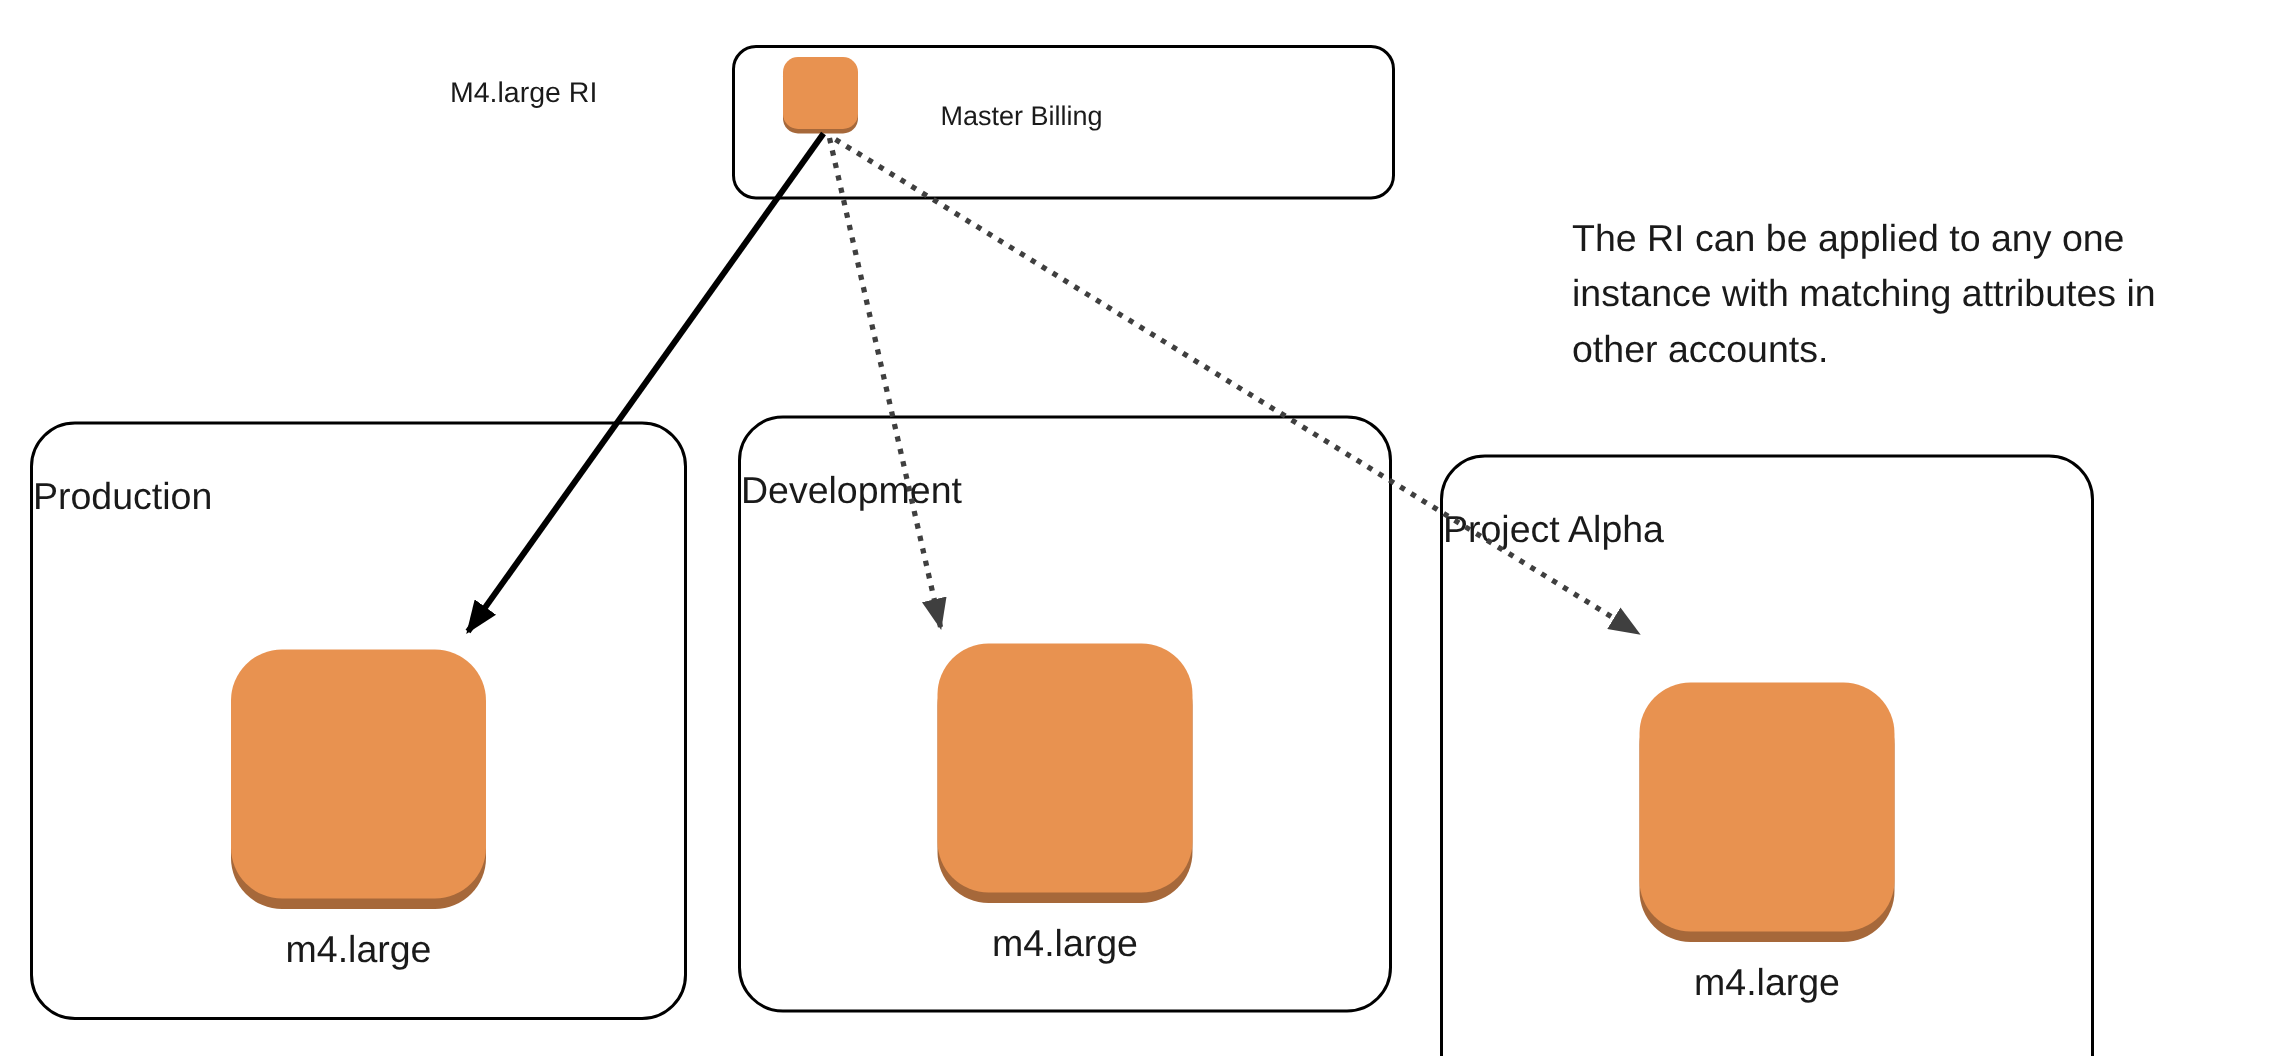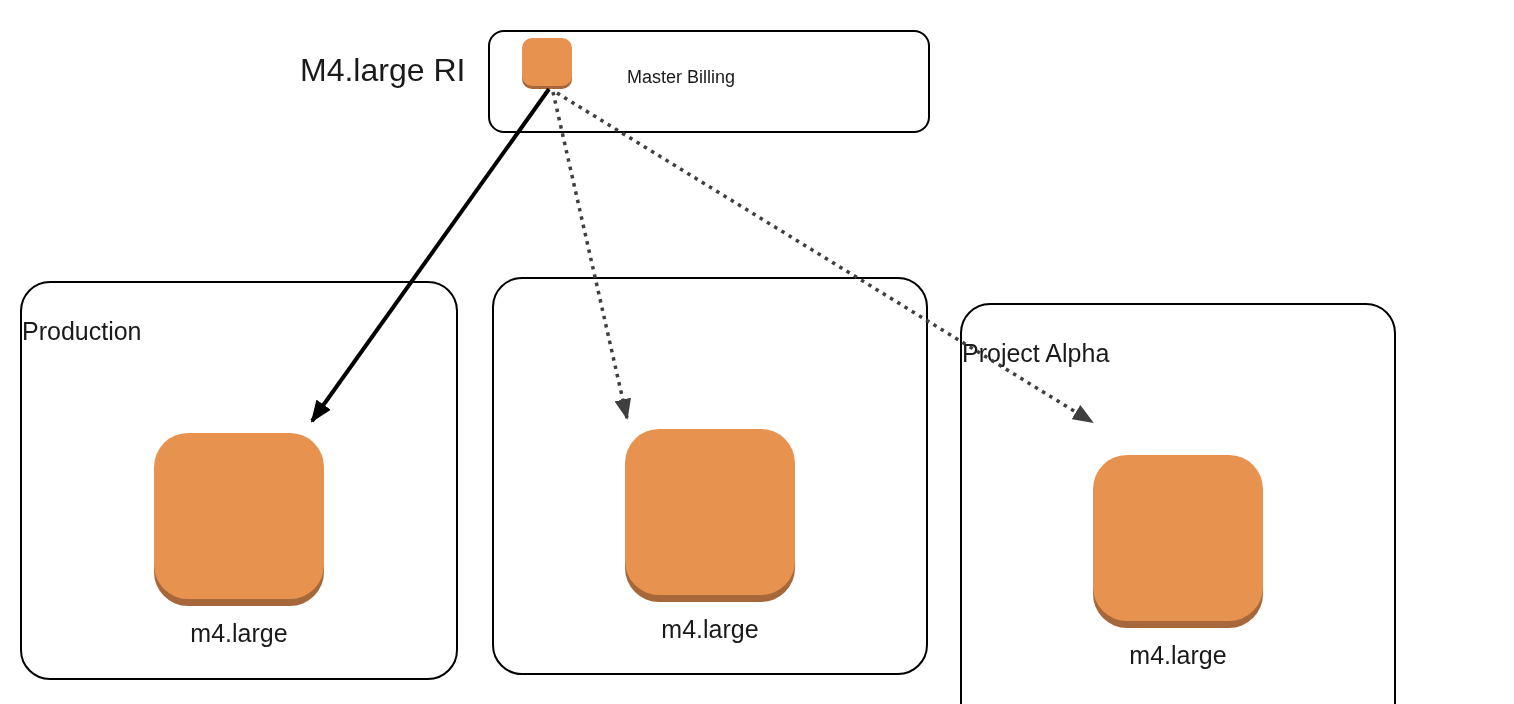--- a/index.html
+++ b/index.html
@@ -21,22 +21,21 @@
     position:relative;
     width:1514px;
     height:704px;
     background:var(--c-background);
     overflow:hidden;
   }
   
   .ri-label{
     position:absolute;
     left:300px; top:52px; width:165px;
-    text-align:right;
-    font-size:32px;
+    font-size:19px;
     white-space:nowrap;
   }
   .master-box{
     position:absolute;
     left:488px; top:30px;
     width:442px; height:103px;
     border:2.5px solid var(--c-box_border);
     border-radius:16px;
     background:var(--c-background);
   }
@@ -120,28 +119,34 @@
 
 <div class="canvas">
 
   <div class="ri-label">M4.large RI</div>
 
   <div class="master-box">
     <div class="ri-icon"></div>
     <div class="master-title">Master Billing</div>
   </div>
 
+  <div class="annotation">
+    <div>The RI can be applied to any one</div>
+    <div>instance with matching attributes in</div>
+    <div>other accounts.</div>
+  </div>
 
   <div class="account-box production">
     <div class="account-title">Production</div>
     <div class="instance-square"></div>
     <div class="instance-label">m4.large</div>
   </div>
 
   <div class="account-box development">
+    <div class="account-title">Development</div>
     <div class="instance-square"></div>
     <div class="instance-label">m4.large</div>
   </div>
 
   <div class="account-box alpha">
     <div class="account-title">Project Alpha</div>
     <div class="instance-square"></div>
     <div class="instance-label">m4.large</div>
   </div>
 

